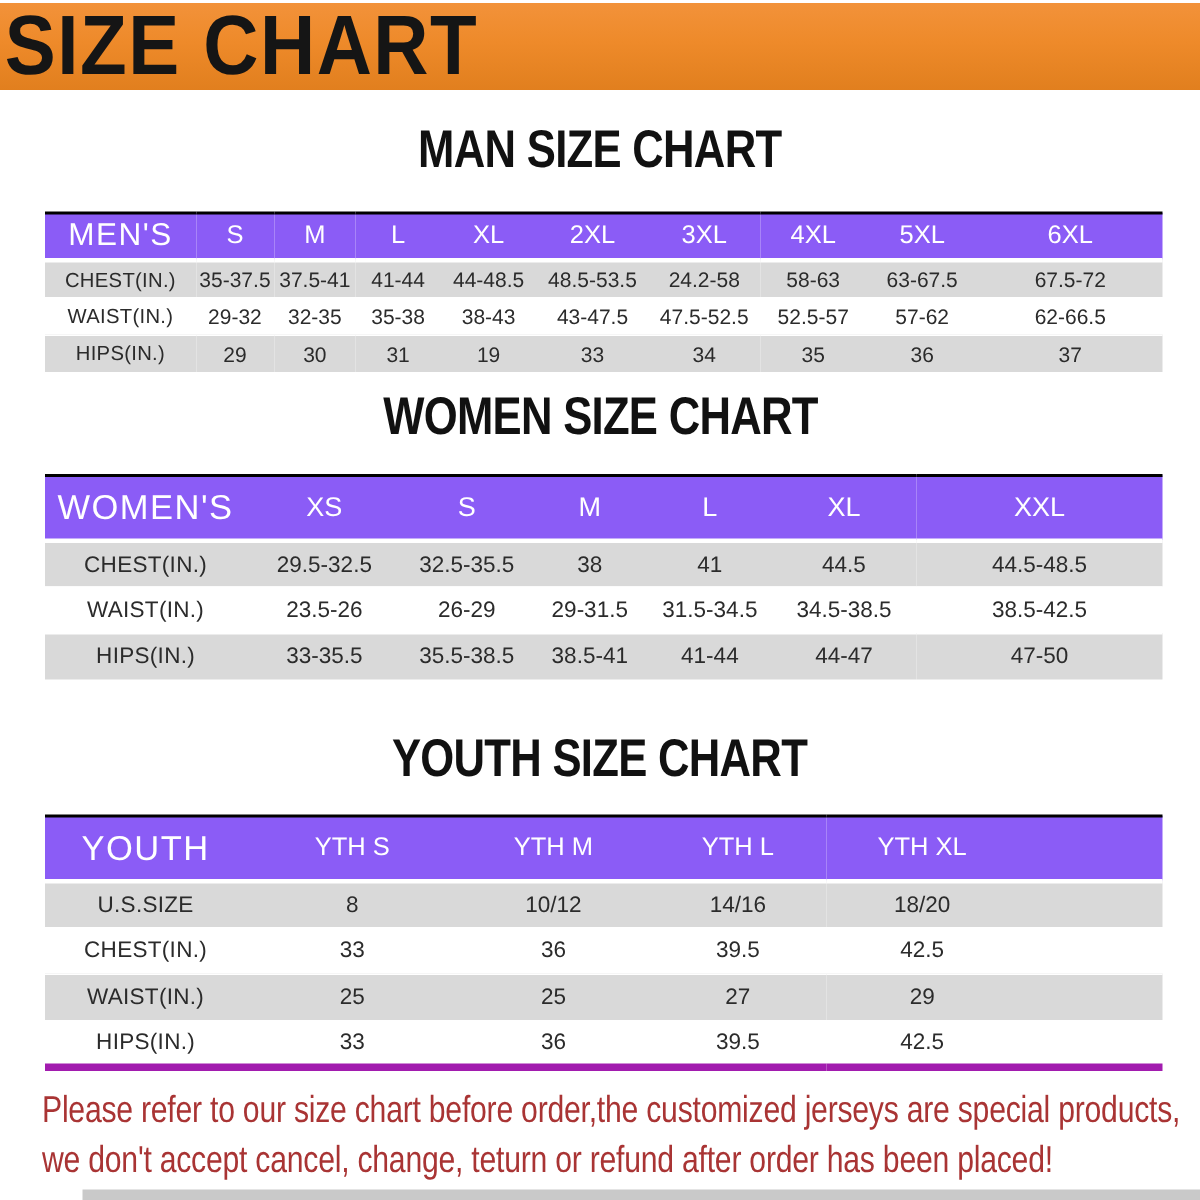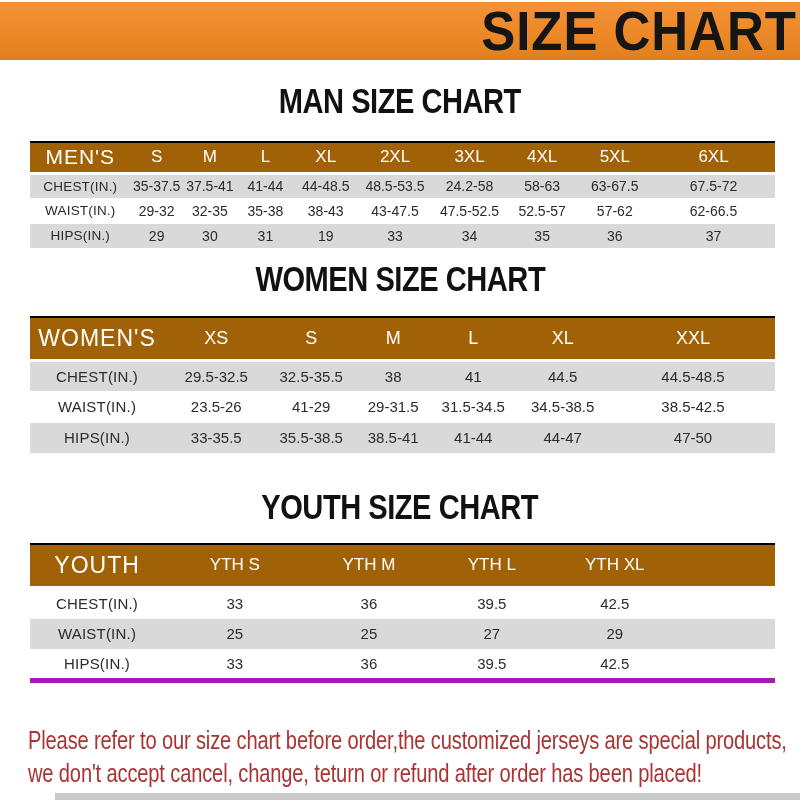--- a/index.html
+++ b/index.html
@@ -3,21 +3,21 @@
 <meta charset="utf-8">
 <style>
   html,body{margin:0;padding:0;}
   body{
     width:800px;height:800px;background:#ffffff;overflow:hidden;position:relative;
     font-family:"Liberation Sans","DejaVu Sans",sans-serif;
   }
   .banner{
     position:absolute;top:2px;left:0;width:800px;height:58px;
     background:linear-gradient(180deg,#f2923a 0%,#ee8a2a 45%,#e17f1e 100%);
-    display:flex;align-items:center;justify-content:flex-end;
+    display:flex;align-items:center;justify-content:flex-start;
   }
   .banner-title{
     display:inline-block;font-size:52px;font-weight:700;color:#151515;
     transform:scale(0.98,1.08);letter-spacing:1px;white-space:nowrap;
   }
   .section-heading{
     position:absolute;left:0;width:800px;text-align:center;margin:0;
   }
   .section-heading span{
     display:inline-block;font-size:30px;font-weight:700;color:#111111;
@@ -28,21 +28,21 @@
   #heading-2{top:490px;}
 
   .table-wrap{position:absolute;left:30px;width:745px;}
   #table-wrap-0{top:141px;}
   #table-wrap-1{top:316px;}
   #table-wrap-2{top:543px;}
 
   table.size-table{
     border-collapse:collapse;table-layout:fixed;width:745px;
   }
-  table.size-table thead tr{background:#a16207;}
+  table.size-table thead tr{background:#8b5cf6;}
   table.size-table thead th{
     color:#ffffff;font-weight:400;text-align:center;padding:0;
     border-top:2px solid #000;border-bottom:3px solid #fff;
   }
   th.corner{
     text-align:left;padding-left:10px;font-weight:700;font-size:21px;
     letter-spacing:1px;white-space:nowrap;
   }
   .t-men thead tr{height:31px;}
   .t-women thead tr,.t-youth thead tr{height:43px;margin-left:24px;}
@@ -179,21 +179,21 @@
           <td>29.5-32.5</td>
           <td>32.5-35.5</td>
           <td>38</td>
           <td>41</td>
           <td>44.5</td>
           <td>44.5-48.5</td>
         </tr>
         <tr>
           <td class="rowlabel">WAIST(IN.)</td>
           <td>23.5-26</td>
-          <td>41-29</td>
+          <td>26-29</td>
           <td>29-31.5</td>
           <td>31.5-34.5</td>
           <td>34.5-38.5</td>
           <td>38.5-42.5</td>
         </tr>
         <tr class="stripe">
           <td class="rowlabel">HIPS(IN.)</td>
           <td>33-35.5</td>
           <td>35.5-38.5</td>
           <td>38.5-41</td>
@@ -220,20 +220,28 @@
         <tr>
           <th class="corner">YOUTH</th>
           <th class="colhead">YTH S</th>
           <th class="colhead">YTH M</th>
           <th class="colhead">YTH L</th>
           <th class="colhead">YTH XL</th>
           <th></th>
         </tr>
       </thead>
       <tbody>
+        <tr class="stripe">
+          <td class="rowlabel">U.S.SIZE</td>
+          <td>8</td>
+          <td>10/12</td>
+          <td>14/16</td>
+          <td>18/20</td>
+          <td></td>
+        </tr>
         <tr>
           <td class="rowlabel">CHEST(IN.)</td>
           <td>33</td>
           <td>36</td>
           <td>39.5</td>
           <td>42.5</td>
           <td></td>
         </tr>
         <tr class="stripe">
           <td class="rowlabel">WAIST(IN.)</td>

